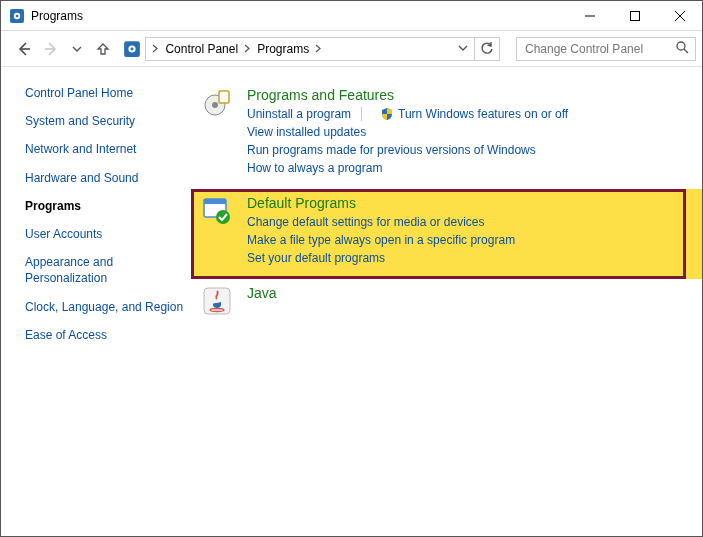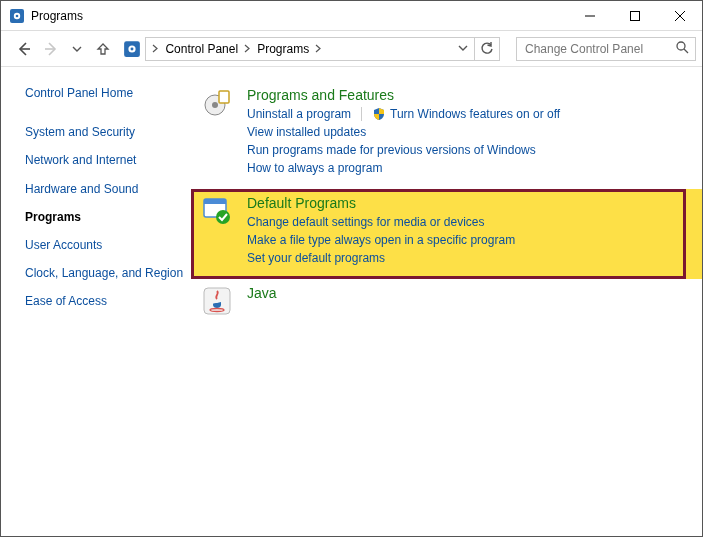--- a/index.html
+++ b/index.html
@@ -106,21 +106,21 @@
   .section .sec-icon {
     width:32px; height:32px; flex:0 0 32px; margin-right:14px;
     display:flex; align-items:center; justify-content:center;
   }
   .section .sec-body { flex:1; }
   .sec-title {
     color:#1a7a1a;
     font-size:14px;
     margin:0 0 4px 0;
   }
-  .tasklinks { display:flex; flex-wrap:wrap; gap:0; }
+  .tasklinks { display:flex; flex-wrap:wrap; gap:8px; }
   .tasklink {
     color:#0b4f9e;
     font-size:12px;
     text-decoration:none;
     padding-right:10px;
     border-right:1px solid #ccc;
     margin-right:10px;
     margin-bottom:4px;
     display:inline-flex; align-items:center; gap:4px;
   }
@@ -233,26 +233,27 @@
       <svg width="14" height="14" viewBox="0 0 14 14">
           <circle cx="6" cy="6" r="4" fill="none" stroke="#555" stroke-width="1.3"></circle>
           <line x1="9" y1="9" x2="13" y2="13" stroke="#555" stroke-width="1.3"></line>
         </svg>
     </span>
   </div>
 </div>
 
 <div class="main">
   <div class="sidebar">
-    <a href="#" style="margin-bottom:23px;">Control Panel Home</a>
+    <a href="#" style="margin-bottom:12px;">Control Panel Home</a>
     <a href="#">System and Security</a>
     <a href="#">Network and Internet</a>
     <a href="#">Hardware and Sound</a>
     <a href="#" class="current">Programs</a>
     <a href="#">User Accounts</a>
+    <a href="#">Appearance and Personalization</a>
     <a href="#">Clock, Language, and Region</a>
     <a href="#">Ease of Access</a>
   </div>
 
   <div class="content">
 
     <div class="section">
       <div class="sec-icon">
         <svg width="32" height="32" viewBox="0 0 32 32">
           <circle cx="14" cy="18" r="10" fill="#eee" stroke="#888" stroke-width="1"></circle>

